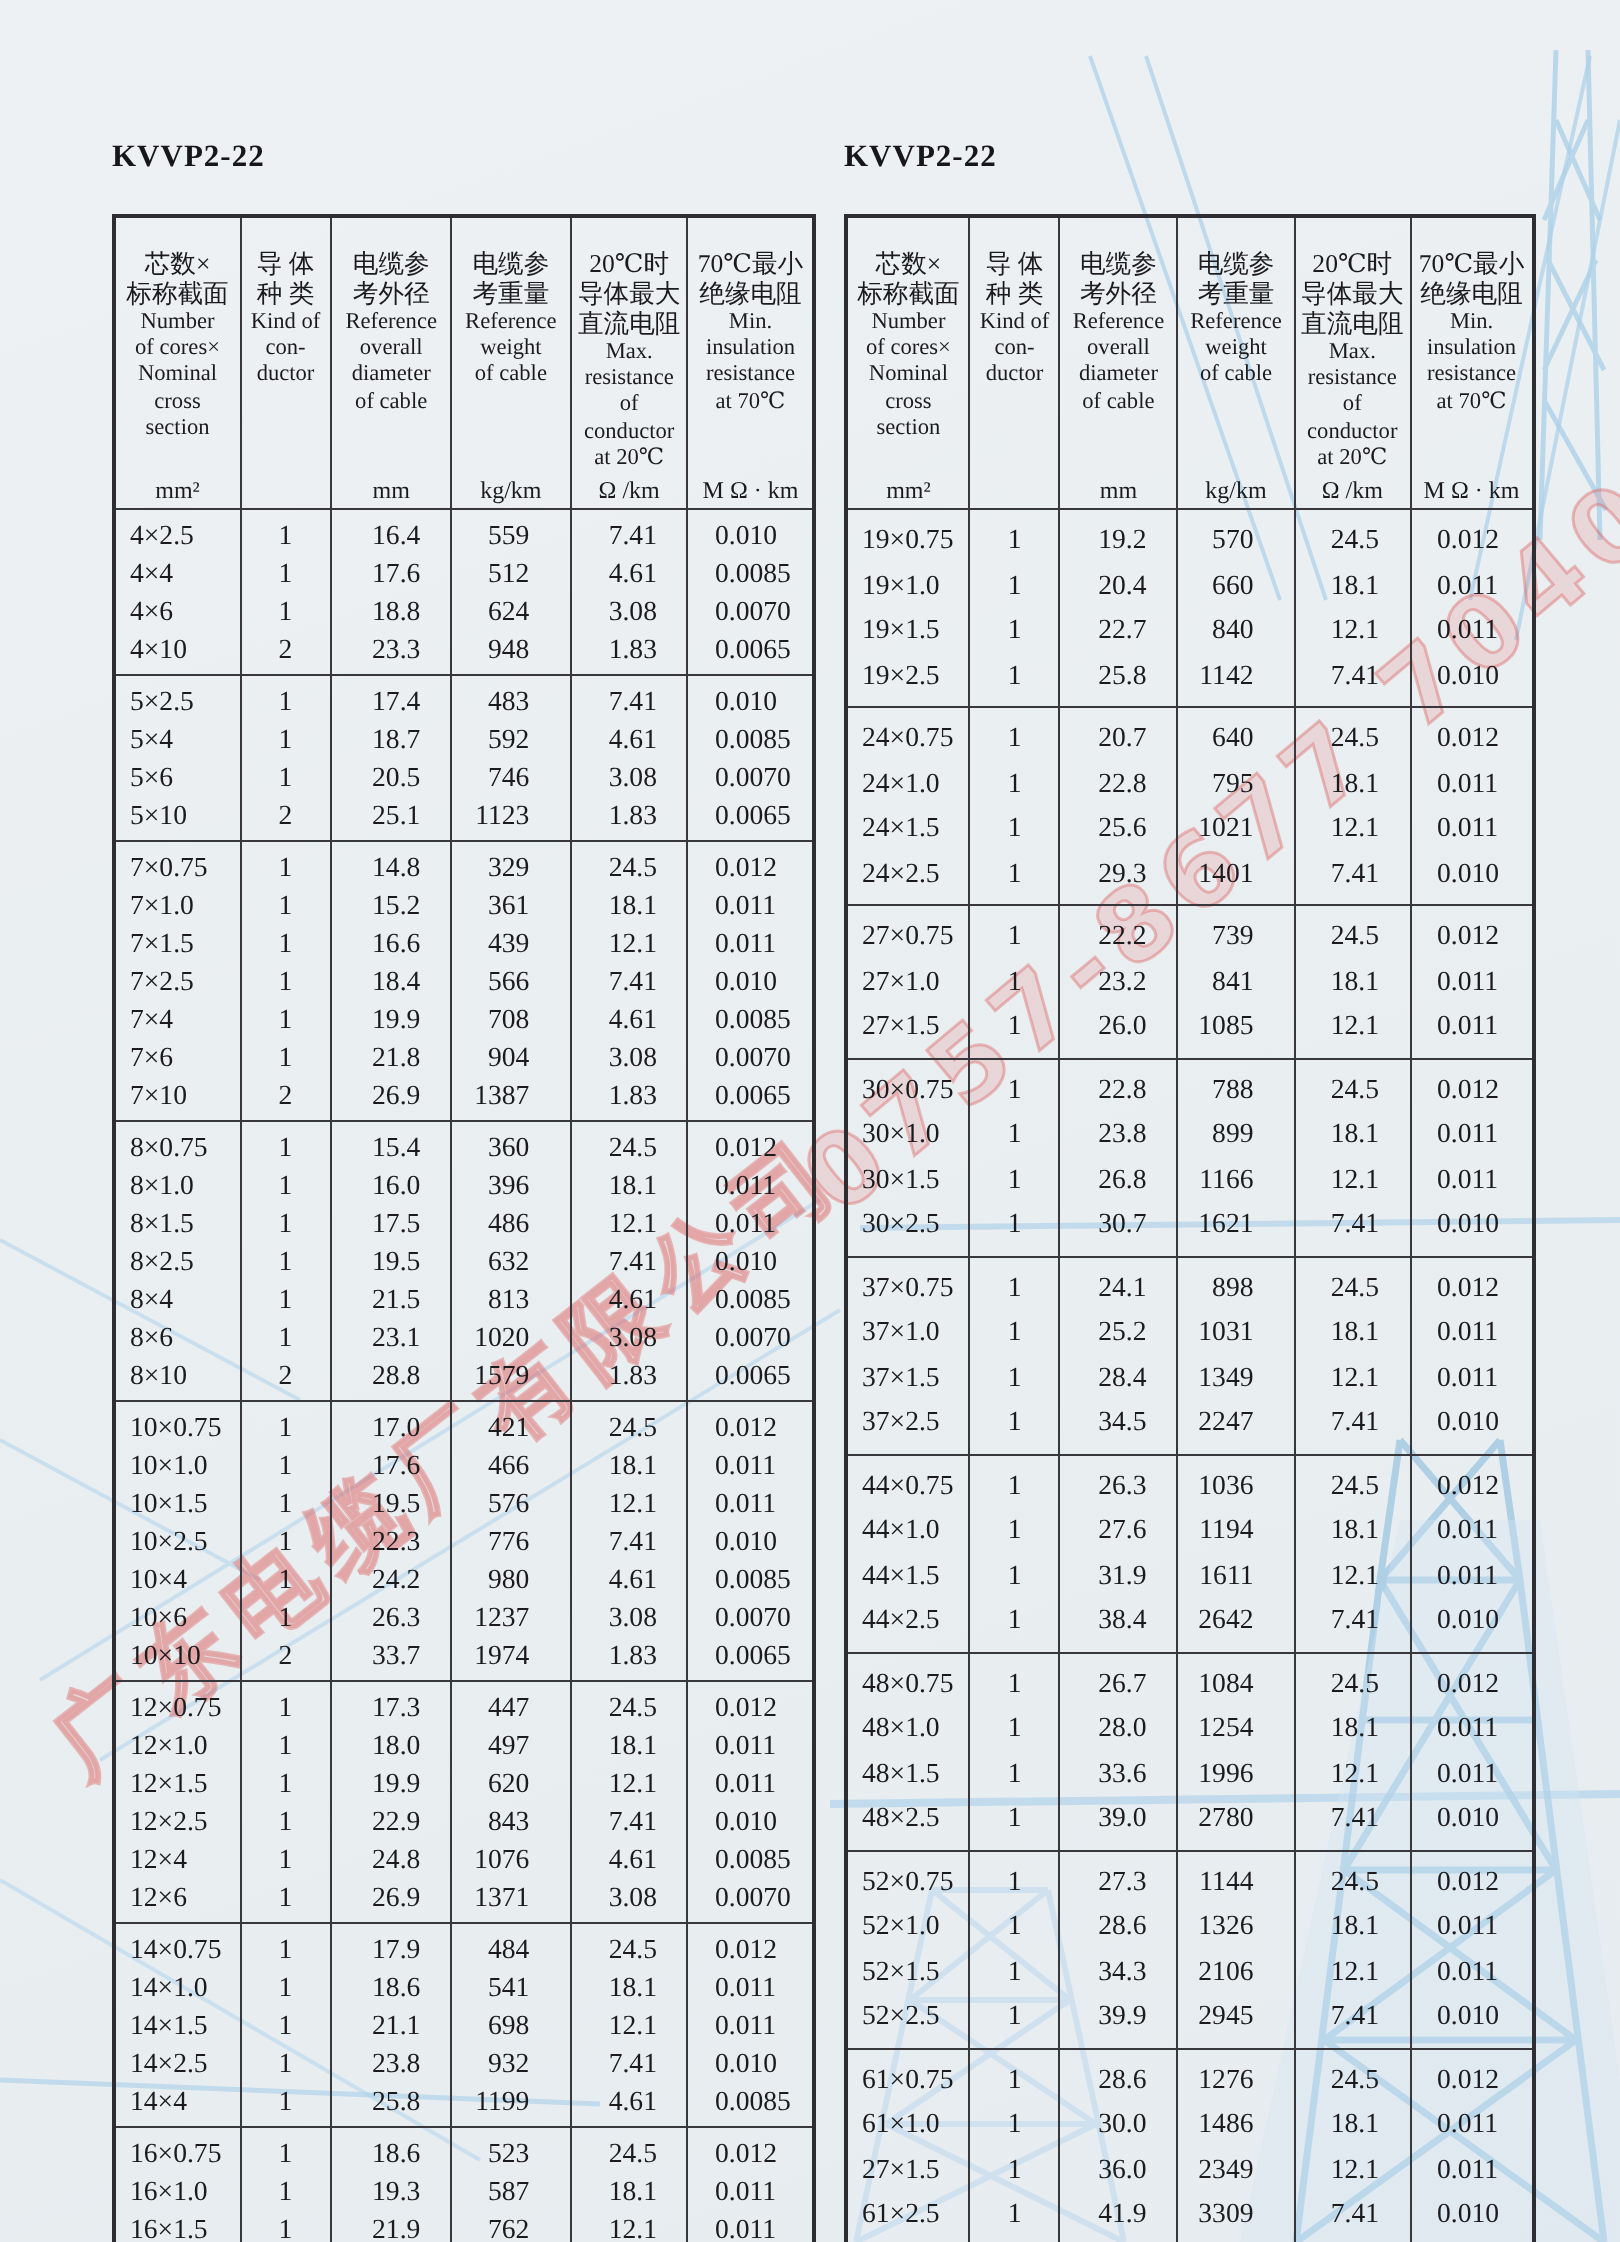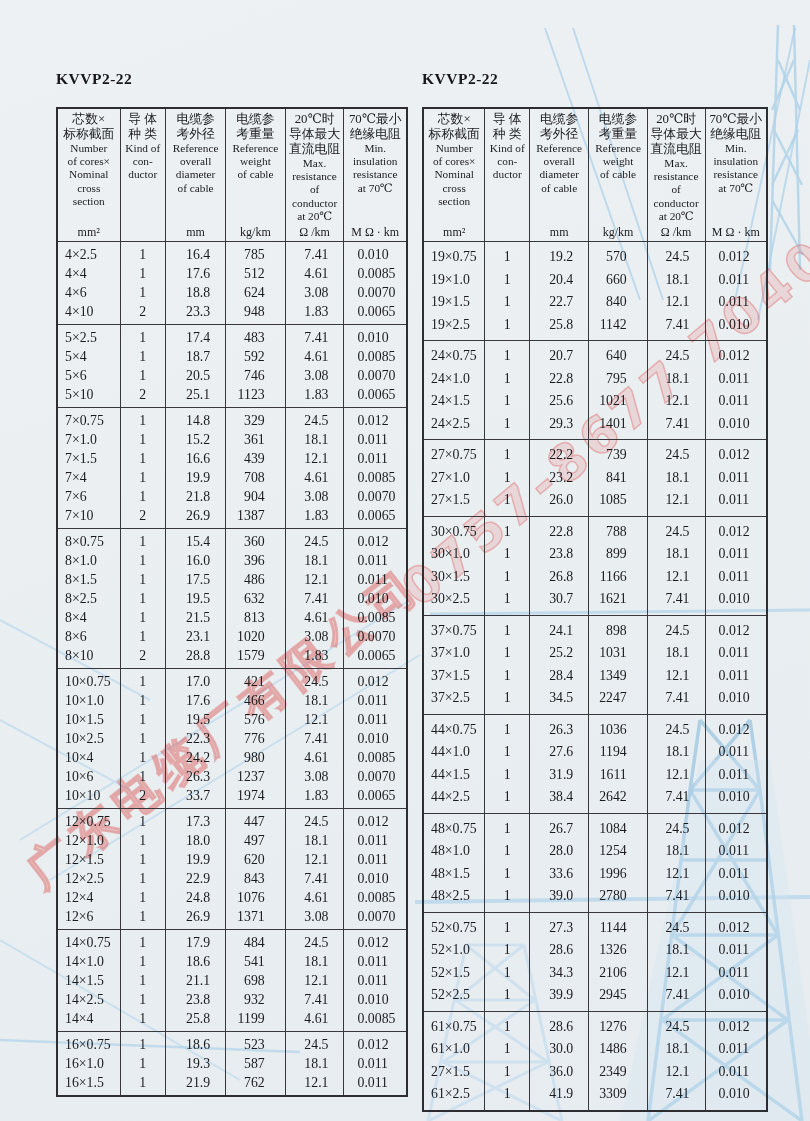--- a/index.html
+++ b/index.html
@@ -40,21 +40,21 @@
     border-left:1px solid #38383c;
     box-sizing:border-box;
     font-size:13.8px;
     color:#1b1b1e;
     overflow:hidden;
   }
   table.spec-table td:first-child{border-left:none;}
   table.spec-table thead td{
     height:133px;vertical-align:top;
     border-bottom:1px solid #38383c;
-    padding:3px 1px 2px 1px;
+    padding:16px 1px 2px 1px;
   }
   table.spec-table tbody{border-top:1px solid #38383c;}
   .hwrap{display:flex;flex-direction:column;height:127px;text-align:center;}
   .zh-line{font-size:12.8px;line-height:15px;white-space:nowrap;}
   .en-line{font-size:11.3px;line-height:13.2px;white-space:nowrap;}
   .unit-line{font-size:12px;line-height:14px;margin-top:auto;white-space:nowrap;}
   
   col.c1{width:18.0%;} col.c2{width:13.0%;} col.c3{width:17.2%;}
   col.c4{width:17.0%;} col.c5{width:16.8%;} col.c6{width:18.0%;}
   
@@ -227,21 +227,21 @@
                 <div class="unit-line">M Ω · km</div>
               </div>
             </td>
           </tr>
         </thead>
         <tbody>
           <tr>
             <td>4×2.5</td>
             <td>1</td>
             <td>16.4</td>
-            <td>785</td>
+            <td>559</td>
             <td>7.41</td>
             <td>0.010</td>
           </tr>
           <tr>
             <td>4×4</td>
             <td>1</td>
             <td>17.6</td>
             <td>512</td>
             <td>4.61</td>
             <td>0.0085</td>
@@ -314,20 +314,28 @@
             <td>18.1</td>
             <td>0.011</td>
           </tr>
           <tr>
             <td>7×1.5</td>
             <td>1</td>
             <td>16.6</td>
             <td>439</td>
             <td>12.1</td>
             <td>0.011</td>
+          </tr>
+          <tr>
+            <td>7×2.5</td>
+            <td>1</td>
+            <td>18.4</td>
+            <td>566</td>
+            <td>7.41</td>
+            <td>0.010</td>
           </tr>
           <tr>
             <td>7×4</td>
             <td>1</td>
             <td>19.9</td>
             <td>708</td>
             <td>4.61</td>
             <td>0.0085</td>
           </tr>
           <tr>

